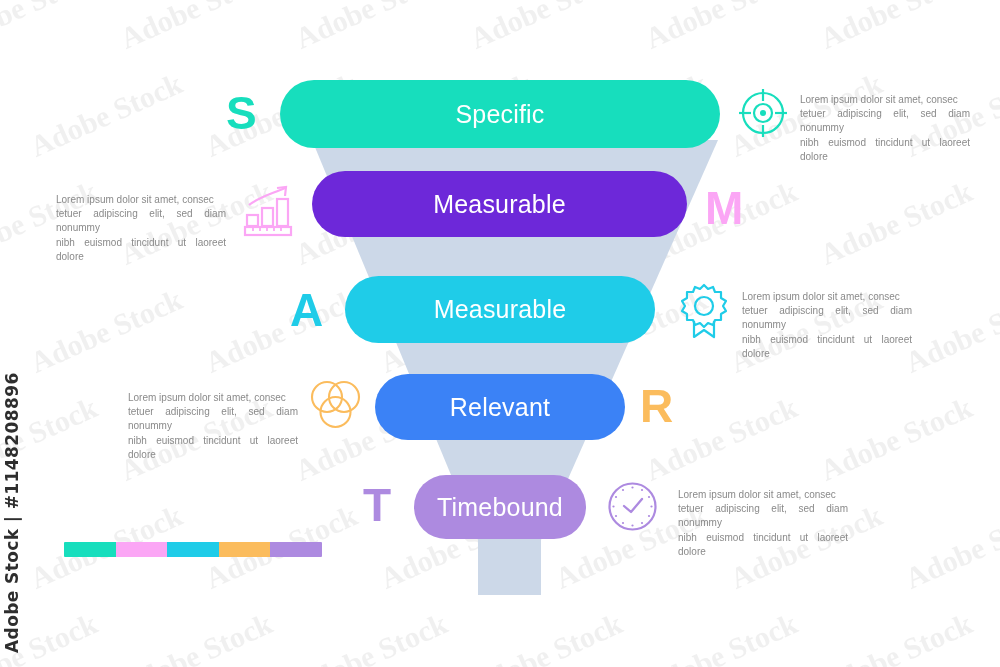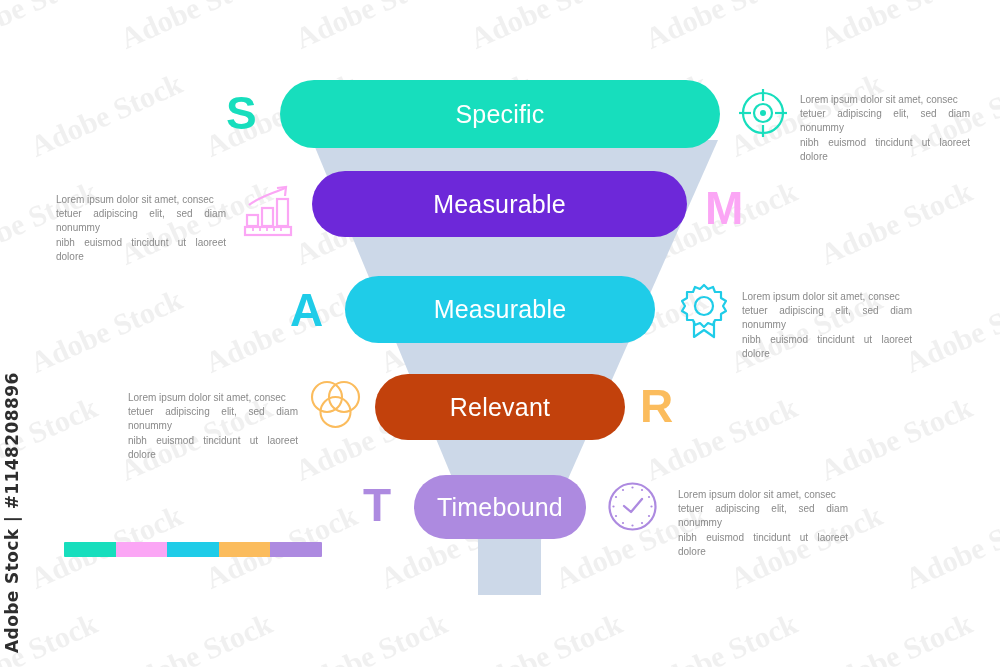--- a/index.html
+++ b/index.html
@@ -250,21 +250,21 @@
       <path d="M13,38 L13,54 L23,47 L33,54 L33,38" fill="none" stroke="#1fcce8" stroke-width="2.2" stroke-linejoin="round"></path>
     </svg>
   </div>
 
   <div class="desc" style="left:742px; top:290px;">
     <div>Lorem ipsum dolor sit amet, consec</div>
     <div>tetuer adipiscing elit, sed diam nonummy</div>
     <div>nibh euismod tincidunt ut laoreet dolore</div>
   </div>
 
-  <div class="pill" style="left:375px; top:374px; width:250px; height:66px; background:#c2410c;justify-content:center;">
+  <div class="pill" style="left:375px; top:374px; width:250px; height:66px; background:#3b82f6;justify-content:center;">
     <span class="pill-label">Relevant</span>
   </div>
 
   <div class="big-letter" style="left:640px; top:383px; color:#fbbc5d;">
     <span>R</span>
   </div>
 
   <div class="icon-box" style="left:308px; top:379px;">
     <svg width="55" height="52" viewBox="0 0 55 52">
       <circle cx="19" cy="18" r="15" fill="none" stroke="#fbbc5d" stroke-width="2.1"></circle>

